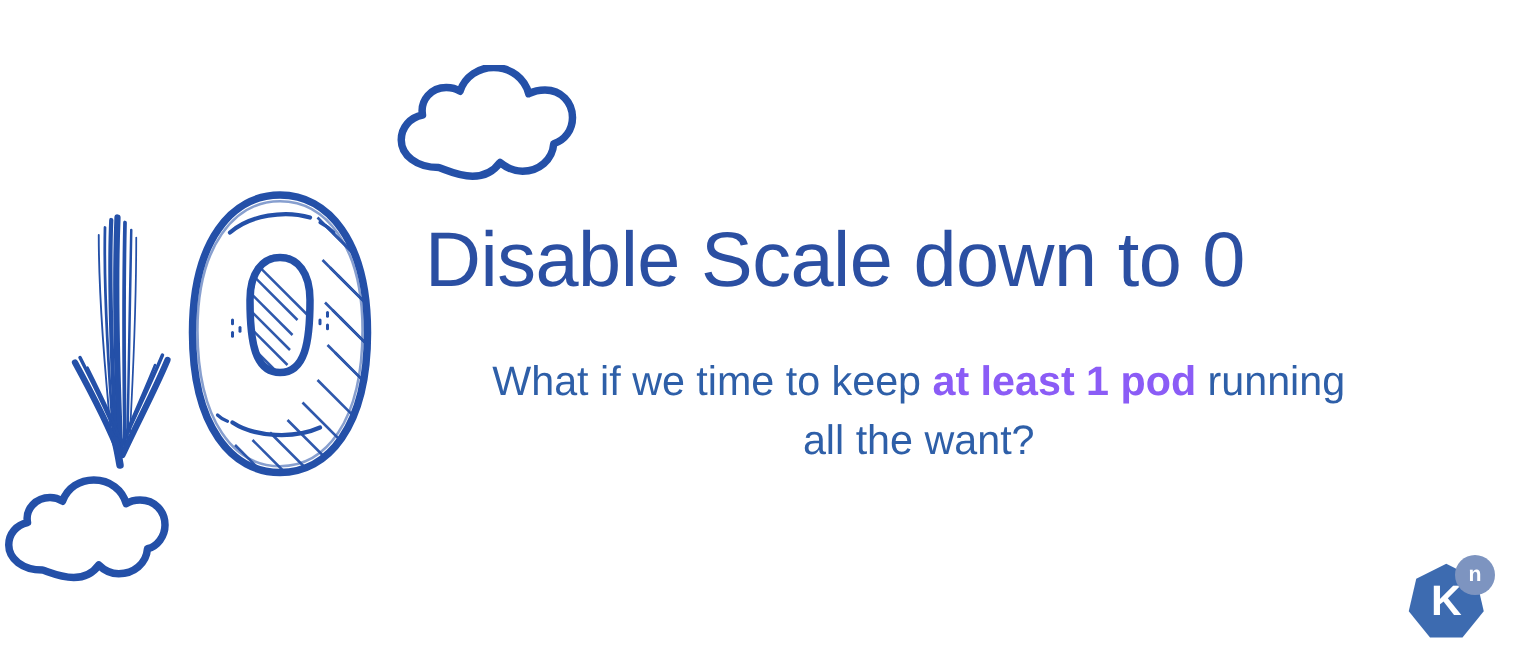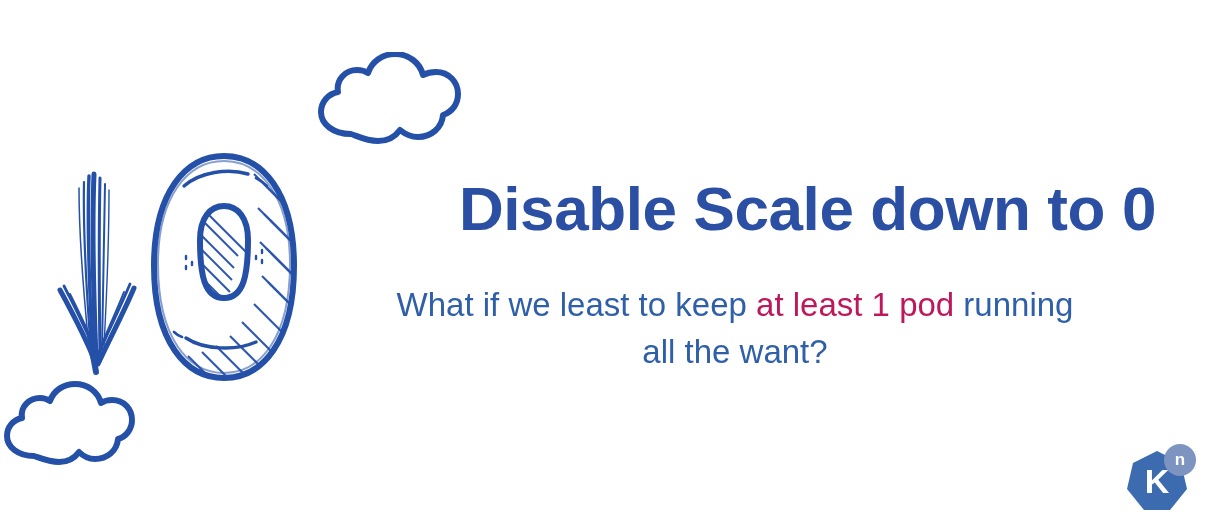--- a/index.html
+++ b/index.html
@@ -27,42 +27,42 @@
   #zero-sketch    { left: 142px; top: 146px; width: 165px; height: 245px; }
   #cloud-top      { left: 315px; top: 52px;  width: 148px; height: 100px; }
   #cloud-bottom   { left: 2px;   top: 380px; width: 136px; height: 92px;  }
 
   
   #headline {
     position: absolute;
     left: 340px;
     top: 176px;
     width: 816px;
-    text-align: right;
+    text-align: left;
     font-size: 62px;
     line-height: 1.05;
-    font-weight: 700;
+    font-weight: 400;
     letter-spacing: -0.4px;
     color: #2b4fa2;
     white-space: nowrap;
   }
   #subhead {
     position: absolute;
     left: 335px;
     top: 282px;
     width: 800px;
     text-align: center;
     font-size: 33px;
     line-height: 1.42;
     font-weight: 400;
     color: #2e5fa8;
   }
   #subhead .em {
-    font-weight: 400;
-    color: #be185d;
+    font-weight: 700;
+    color: #8b5cf6;
   }
 
   
   #logo {
     position: absolute;
     left: 1126px;
     top: 444px;
     width: 80px;
     height: 78px;
   }
@@ -233,21 +233,21 @@
              C52 10, 62 4, 73 4 C86 4, 96 12, 99 23
              C102 21, 106 20, 110 20 C122 20, 130 29, 130 40
              C130 49, 124 57, 116 59 C115 71, 105 79, 93 79
              C87 79, 81 76, 77 72 C72 79, 65 82, 57 82
              C47 82, 38 78, 32 76 Z" fill="none" stroke="#2450a8" stroke-width="6" stroke-linejoin="round" stroke-linecap="round"></path>
   </svg>
 
   <div id="headline">Disable Scale down to 0</div>
 
   <div id="subhead">
-    <span>What if we least to keep </span><span class="em">at least 1 pod</span><span> running</span><br>
+    <span>What if we time to keep </span><span class="em">at least 1 pod</span><span> running</span><br>
     <span>all the want?</span>
   </div>
 
   <div id="logo">
     <svg class="hep" viewBox="0 0 62 62">
       <polygon points="31,1 55,13 61,39 44,60 18,60 1,39 7,13" fill="#3d6bb0"></polygon>
     </svg>
     <div class="hep-letter">K</div>
     <div class="badge"></div>
     <div class="badge-letter">n</div>

